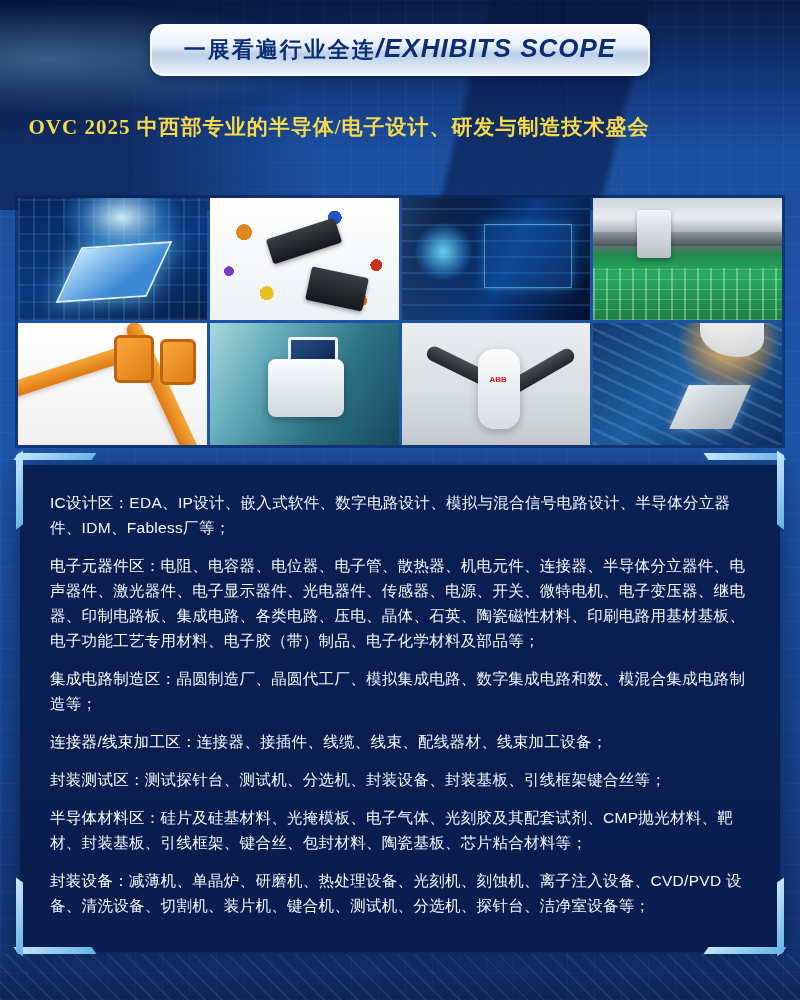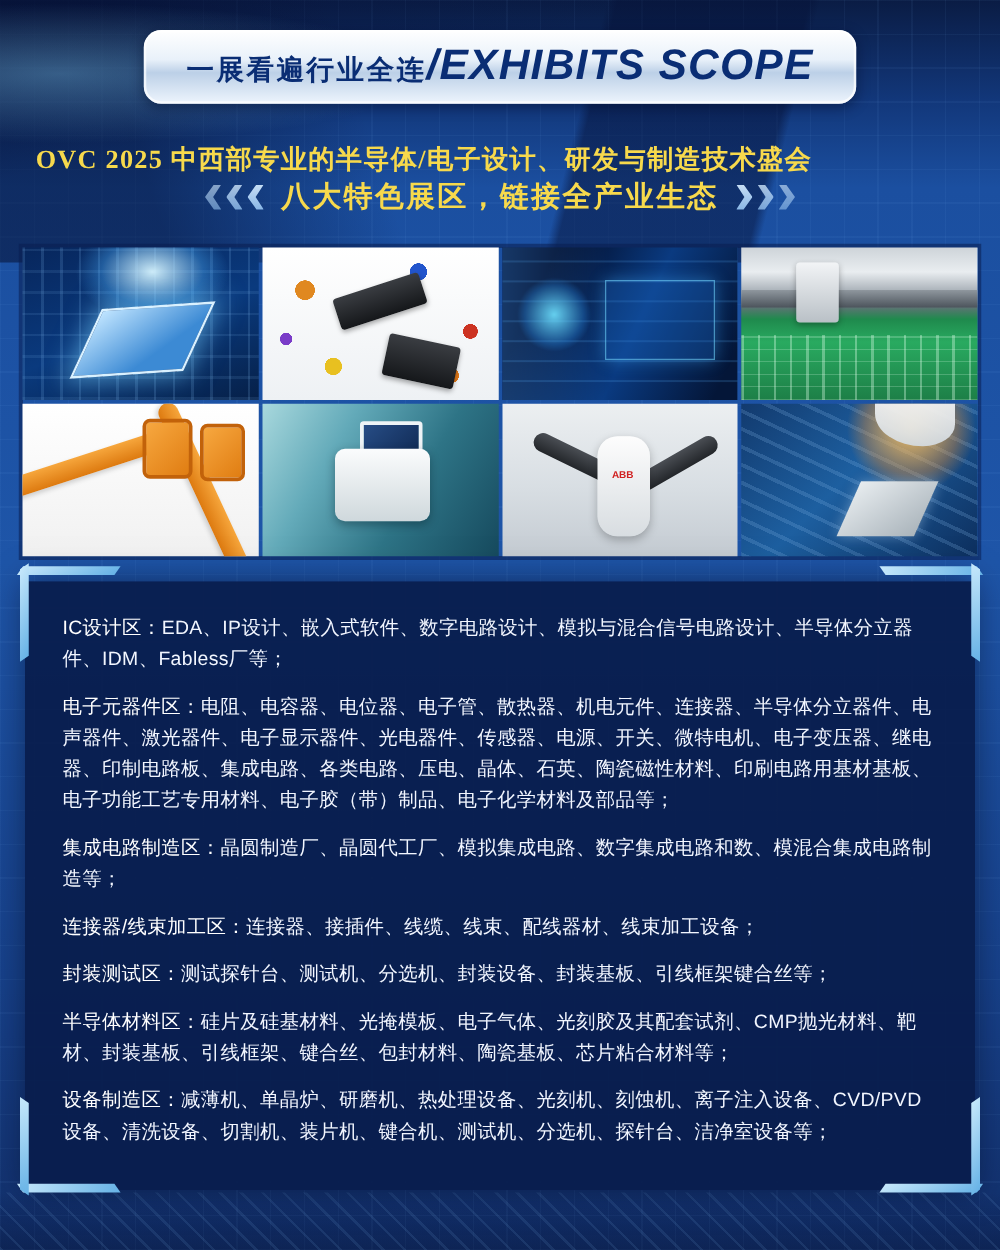--- a/index.html
+++ b/index.html
@@ -22,21 +22,21 @@
     background:
       repeating-linear-gradient(45deg, rgba(140,200,255,.10) 0 2px, transparent 2px 12px),
       linear-gradient(180deg, transparent, rgba(5,15,45,.35));}
 
   
   .banner-wrap{position:absolute;left:0;top:24px;width:800px;text-align:center;}
   .banner-pill{display:inline-block;padding:9px 34px 11px;border-radius:14px;
     background:linear-gradient(180deg,#ffffff 0%,#e9f1fa 40%,#bcd0e7 58%,#eef5fd 100%);
     box-shadow:0 3px 10px rgba(0,10,40,.45), inset 0 0 0 2px rgba(255,255,255,.7);}
   .banner-pill .cn{font-size:22px;font-weight:900;color:#0a2d74;letter-spacing:2px;}
-  .banner-pill .en{font-size:34px;font-weight:900;font-style:italic;color:#0a2d74;letter-spacing:1px;}
+  .banner-pill .en{font-size:26px;font-weight:900;font-style:italic;color:#0a2d74;letter-spacing:1px;}
 
   
   .intro1{position:absolute;left:0;top:113px;width:678px;text-align:center;
     font-size:21px;font-weight:bold;color:#f7d94c;letter-spacing:1px;
     font-family:"Liberation Serif", serif;}
   .intro2{position:absolute;left:0;top:142px;width:800px;display:flex;align-items:center;justify-content:center;gap:14px;}
   .intro2 .txt{font-size:23px;font-weight:bold;color:#f7d94c;letter-spacing:2px;}
   .chevs{display:flex;gap:4px;}
   .chev{width:13px;height:20px;background:linear-gradient(180deg,#cfe6fb,#8fbdec);}
   .chev.l{clip-path:polygon(100% 0,55% 0,0 50%,55% 100%,100% 100%,50% 50%);}
@@ -143,33 +143,20 @@
   <div class="bottom-traces"></div>
 
   <div class="banner-wrap">
     <div class="banner-pill">
       <span class="cn">一展看遍行业全连</span><span class="en">/EXHIBITS SCOPE</span>
     </div>
   </div>
 
   <div class="intro1">OVC 2025 中西部专业的半导体/电子设计、研发与制造技术盛会</div>
 
-  <div class="intro2">
-    <span class="chevs">
-      <span class="chev l c3"></span>
-        <span class="chev l c2"></span>
-        <span class="chev l c1"></span>
-    </span>
-    <span class="txt">八大特色展区，链接全产业生态</span>
-    <span class="chevs">
-      <span class="chev r c1"></span>
-        <span class="chev r c2"></span>
-        <span class="chev r c3"></span>
-    </span>
-  </div>
 
   <div class="grid">
     <div class="ph ph1">
         <div class="chip"></div>
       </div>
     <div class="ph ph2">
         <div class="ic1"></div>
         <div class="ic2"></div>
       </div>
     <div class="ph ph3">
@@ -207,15 +194,15 @@
     <div class="br br-tr"></div>
     <div class="br br-bl"></div>
     <div class="br br-br"></div>
 
     <p class="zone"><b>IC设计区：</b><span>EDA、IP设计、嵌入式软件、数字电路设计、模拟与混合信号电路设计、半导体分立器件、IDM、Fabless厂等；</span></p>
     <p class="zone"><b>电子元器件区：</b><span>电阻、电容器、电位器、电子管、散热器、机电元件、连接器、半导体分立器件、电声器件、激光器件、电子显示器件、光电器件、传感器、电源、开关、微特电机、电子变压器、继电 器、印制电路板、集成电路、各类电路、压电、晶体、石英、陶瓷磁性材料、印刷电路用基材基板、电子功能工艺专用材料、电子胶（带）制品、电子化学材料及部品等；</span></p>
     <p class="zone"><b>集成电路制造区：</b><span>晶圆制造厂、晶圆代工厂、模拟集成电路、数字集成电路和数、模混合集成电路制造等；</span></p>
     <p class="zone"><b>连接器/线束加工区：</b><span>连接器、接插件、线缆、线束、配线器材、线束加工设备；</span></p>
     <p class="zone"><b>封装测试区：</b><span>测试探针台、测试机、分选机、封装设备、封装基板、引线框架键合丝等；</span></p>
     <p class="zone"><b>半导体材料区：</b><span>硅片及硅基材料、光掩模板、电子气体、光刻胶及其配套试剂、CMP抛光材料、靶材、封装基板、引线框架、键合丝、包封材料、陶瓷基板、芯片粘合材料等；</span></p>
-    <p class="zone"><b>设备制造区：</b><span>减薄机、单晶炉、研磨机、热处理设备、光刻机、刻蚀机、离子注入设备、CVD/PVD 设备、清洗设备、切割机、装片机、键合机、测试机、分选机、探针台、洁净室设备等；</span></p>
+    <p class="zone"><b>封装设备：</b><span>减薄机、单晶炉、研磨机、热处理设备、光刻机、刻蚀机、离子注入设备、CVD/PVD 设备、清洗设备、切割机、装片机、键合机、测试机、分选机、探针台、洁净室设备等；</span></p>
   </div>
 </div>
 
 </body></html>

